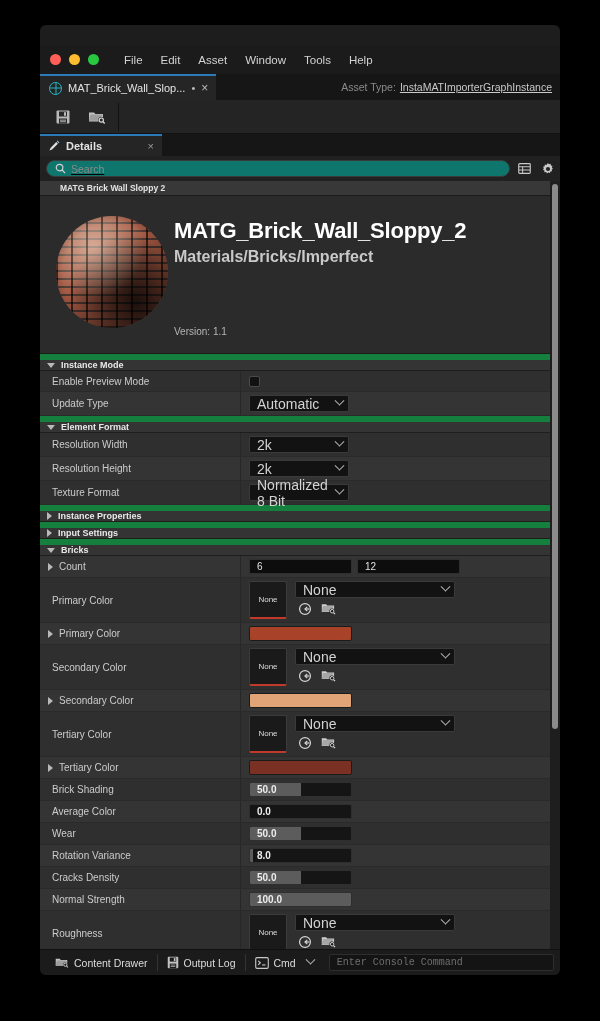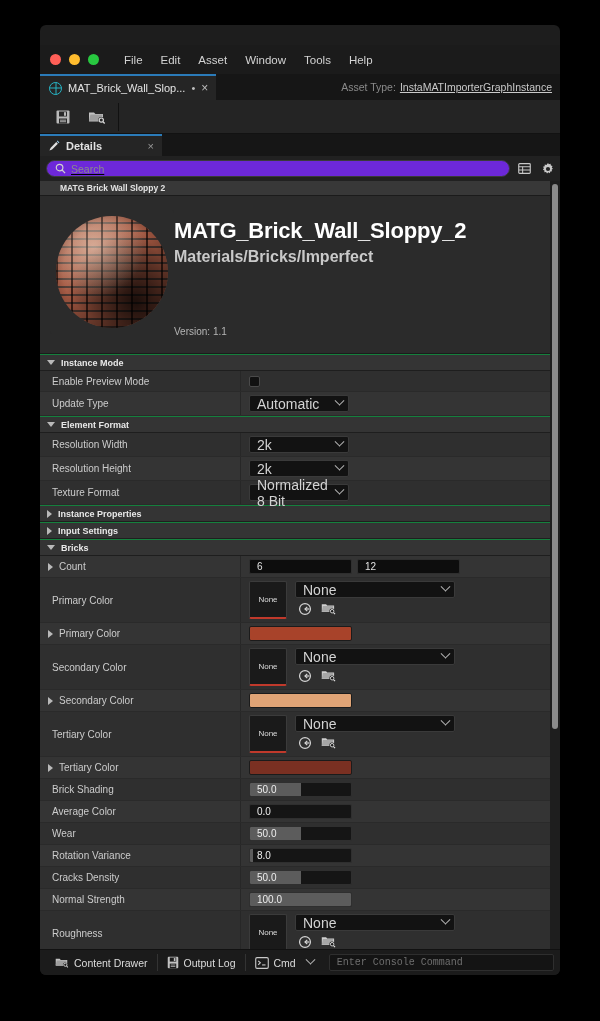--- a/index.html
+++ b/index.html
@@ -91,21 +91,21 @@
   }
   .details-tab-label { color: #e2e2e2; font-size: 11px; font-weight: bold; }
   .details-tab-close { color: #999; font-size: 11px; margin-left: auto; cursor: pointer; }
 
   
   .searchrow {
     height: 25px; background: #212121; display: flex; align-items: center;
     padding: 0 4px 0 6px; gap: 6px; flex: 0 0 auto;
   }
   .searchbox {
-    flex: 1; height: 17px; background: #6d28d9; border: 1px solid #3a3a3a;
+    flex: 1; height: 17px; background: #0f766e; border: 1px solid #3a3a3a;
     border-radius: 9px; display: flex; align-items: center;
     padding: 0 8px; gap: 5px; text-decoration: underline;
   }
   .searchbox input {
     flex: 1; background: transparent; border: none; outline: none;
     color: #ccc; font-size: 10.5px; font-family: "Liberation Sans", sans-serif;
   }
   .searchbox input::placeholder { color: #8b8b8b; }
   .sr-icon { width: 17px; height: 17px; display: flex; align-items: center; justify-content: center; cursor: pointer; }
 
@@ -180,21 +180,21 @@
     color: #fff; font-size: 22px; font-weight: bold; letter-spacing: -.2px;
     white-space: nowrap;
   }
   .hero-path { color: #c9c9c9; font-size: 16px; font-weight: bold; margin-top: 4px; }
   .hero-version { color: #b5b5b5; font-size: 10px; margin-top: 60px; }
 
   
   .section {
     height: 17px; background: #343434; display: flex; align-items: center;
     gap: 6px; padding-left: 7px;
-    border-top: 1px solid #15803d; border-bottom: 1px solid #1e1e1e;
+    border-top: 6px solid #15803d; border-bottom: 1px solid #1e1e1e;
   }
   .section-label { color: #e8e8e8; font-size: 9px; font-weight: bold; }
 
   .row {
     display: flex; align-items: center; min-height: 21px;
     border-bottom: 1px solid #2a2a2a; background: #2f2f2f;
   }
   .row.alt { background: #343434; }
   .row.tall { min-height: 43px; }
   .row-label {
@@ -233,21 +233,21 @@
     color: #e0e0e0; font-size: 10px; display: flex; align-items: center;
     padding-left: 7px; margin-right: 5px; cursor: text;
   }
   .slider {
     position: relative; height: 15px; width: 103px; background: #151515;
     border: 1px solid #2f2f2f; border-radius: 2px; overflow: hidden; cursor: ew-resize;
   }
   .slider-fill { position: absolute; left: 0; top: 0; bottom: 0; background: #5c5c5c; }
   .slider-text {
     position: relative; color: #ededed; font-size: 10px;
-    line-height: 13px; padding-left: 7px;
+    line-height: 13px; padding-left: 7px; font-weight: bold;
   }
   .colorbar {
     height: 15px; width: 103px; border-radius: 2px; border: 1px solid #1b1b1b; cursor: pointer;
   }
   .assetpick { display: flex; align-items: flex-start; gap: 8px; }
   .thumb-none {
     width: 38px; height: 38px; background: #1a1a1a; border: 1px solid #3b3b3b;
     border-bottom: 2px solid #c0392b; border-radius: 2px;
     display: flex; align-items: center; justify-content: center;
     color: #dcdcdc; font-size: 8px; cursor: pointer; flex: 0 0 auto;

